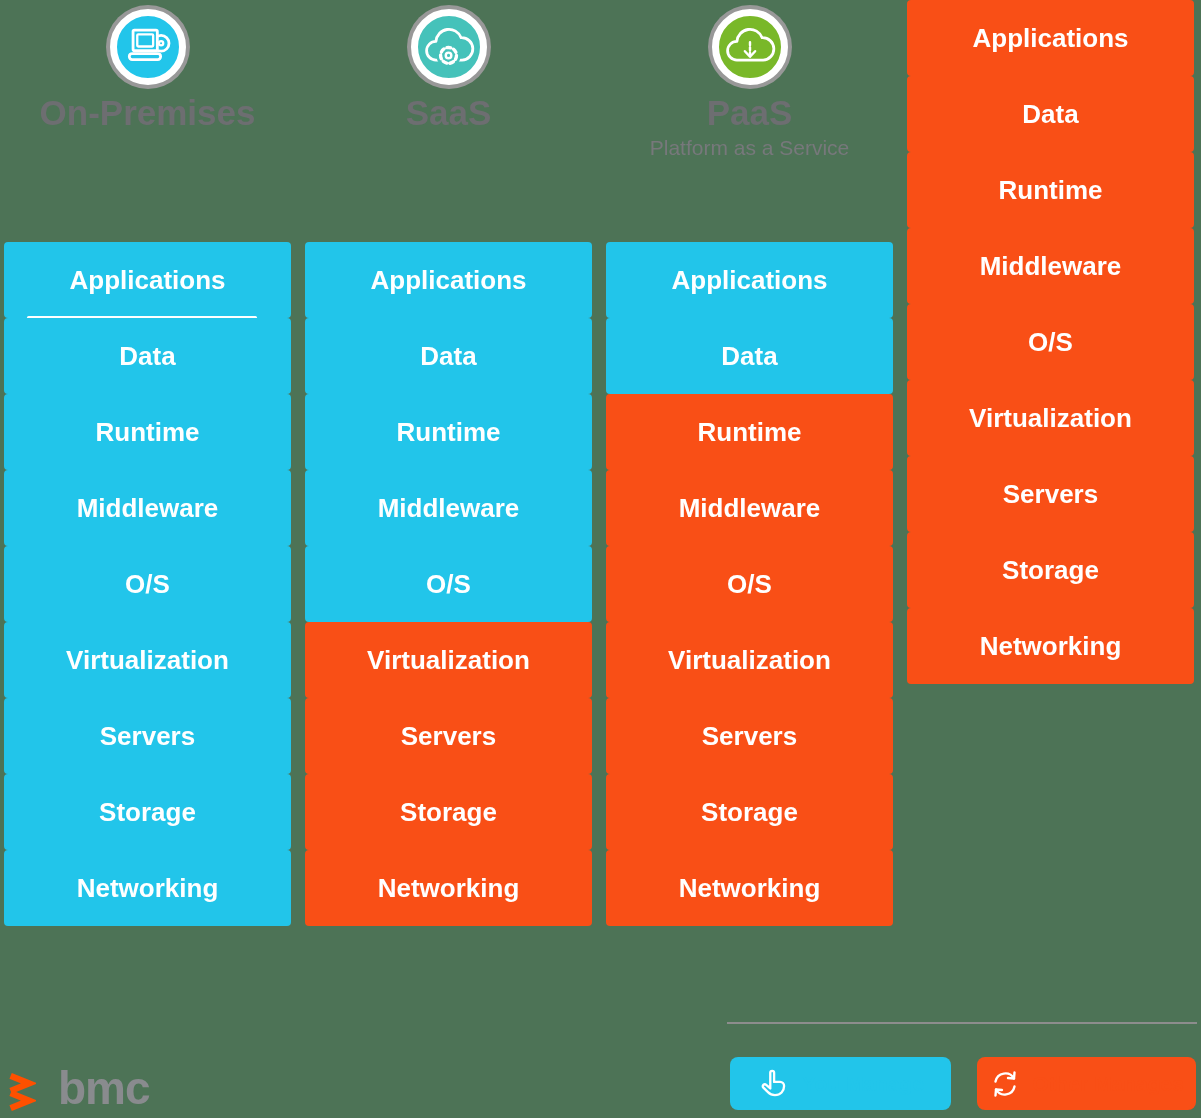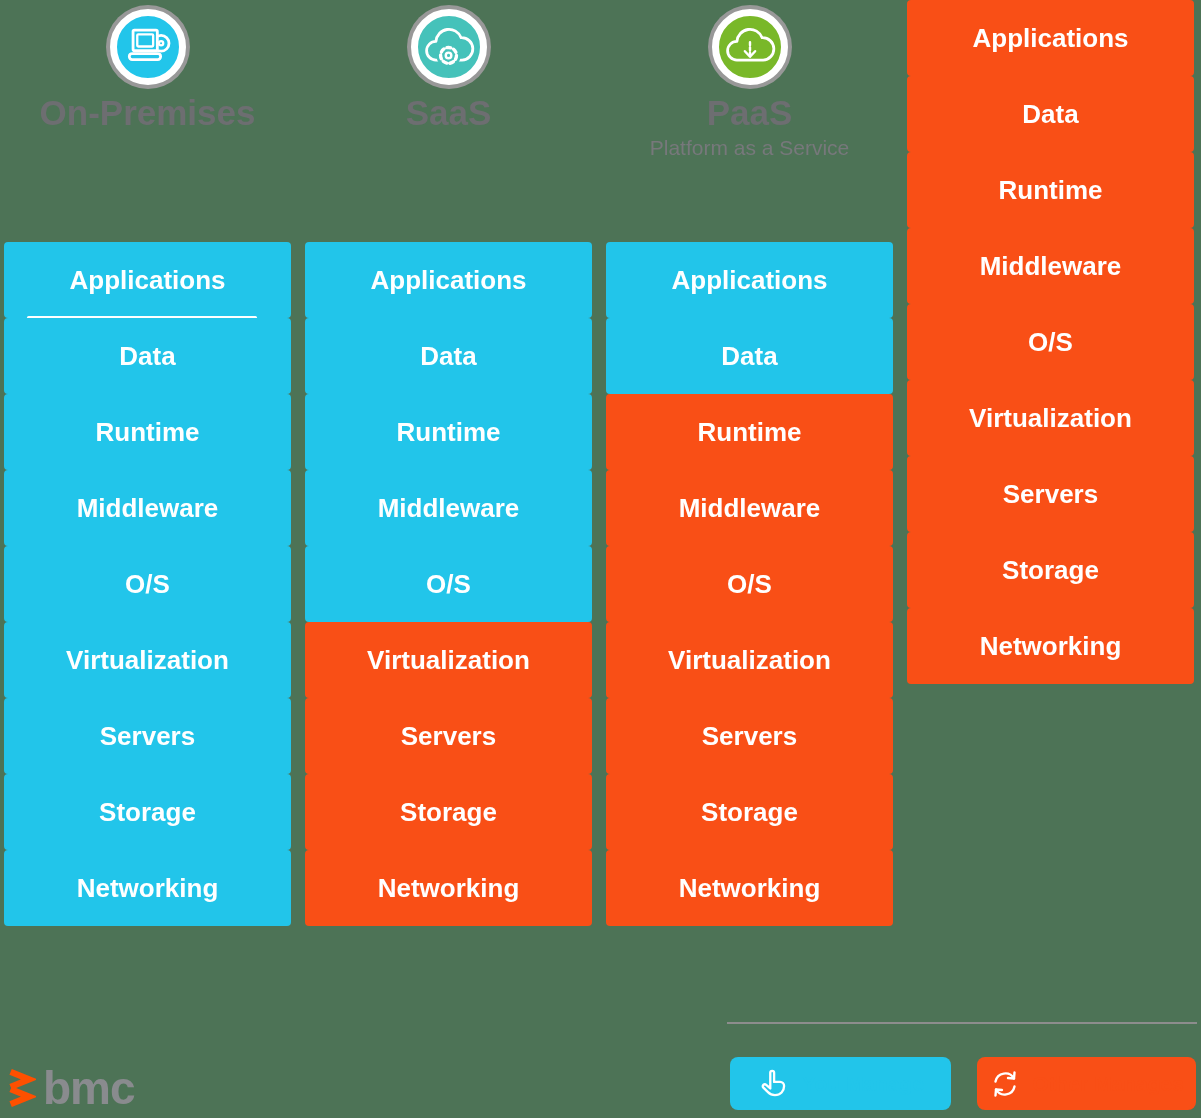--- a/index.html
+++ b/index.html
@@ -55,21 +55,21 @@
     position:absolute; top:1057px; height:53px;
     border-radius:8px;
     display:flex; align-items:center; justify-content:center; gap:11px;
     color:#ffffff; font-size:21px; font-weight:bold;
     cursor:pointer; border:none;
   }
   .legend-btn.you-btn   { left:730px; width:221px; }
   .legend-btn.other-btn { left:977px; width:219px; }
   .brand {
     position:absolute; left:6px; top:1062px;
-    display:flex; align-items:center; gap:7px;
+    display:flex; align-items:flex-end; gap:22px;
   }
   .brand-text {
     font-size:46px; font-weight:bold; color:#898b8e;
     line-height:52px; letter-spacing:-1px;
   }
 </style>
 </head>
 <body>
 
 <div class="grid">

